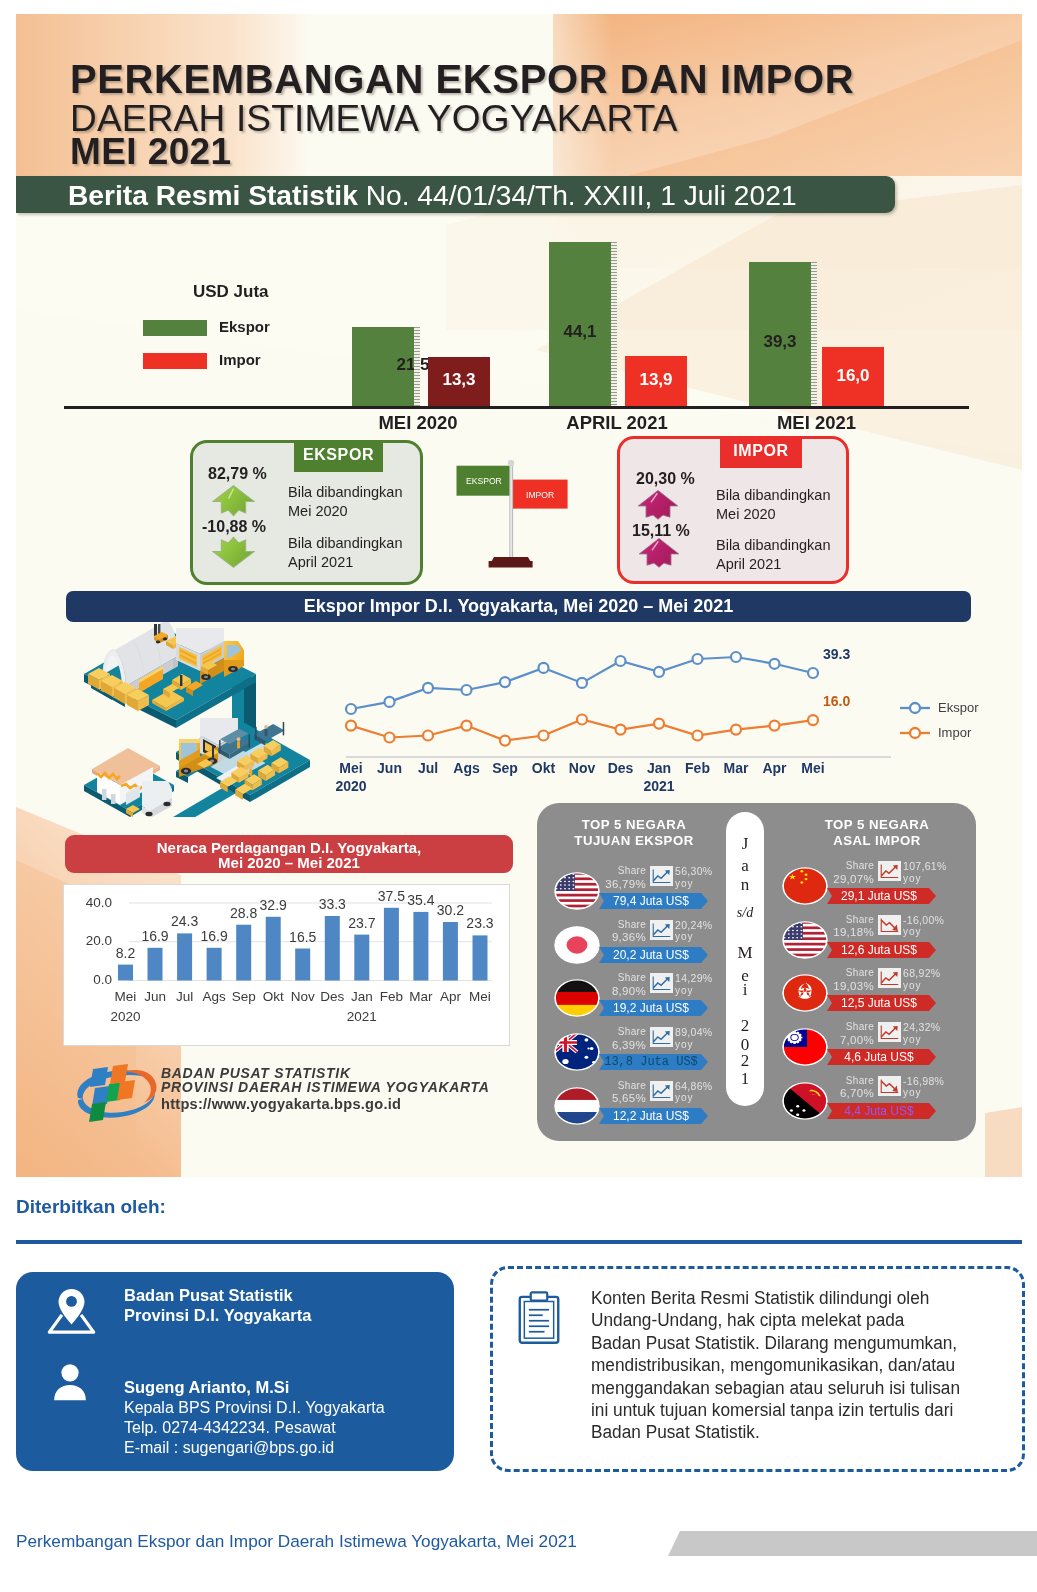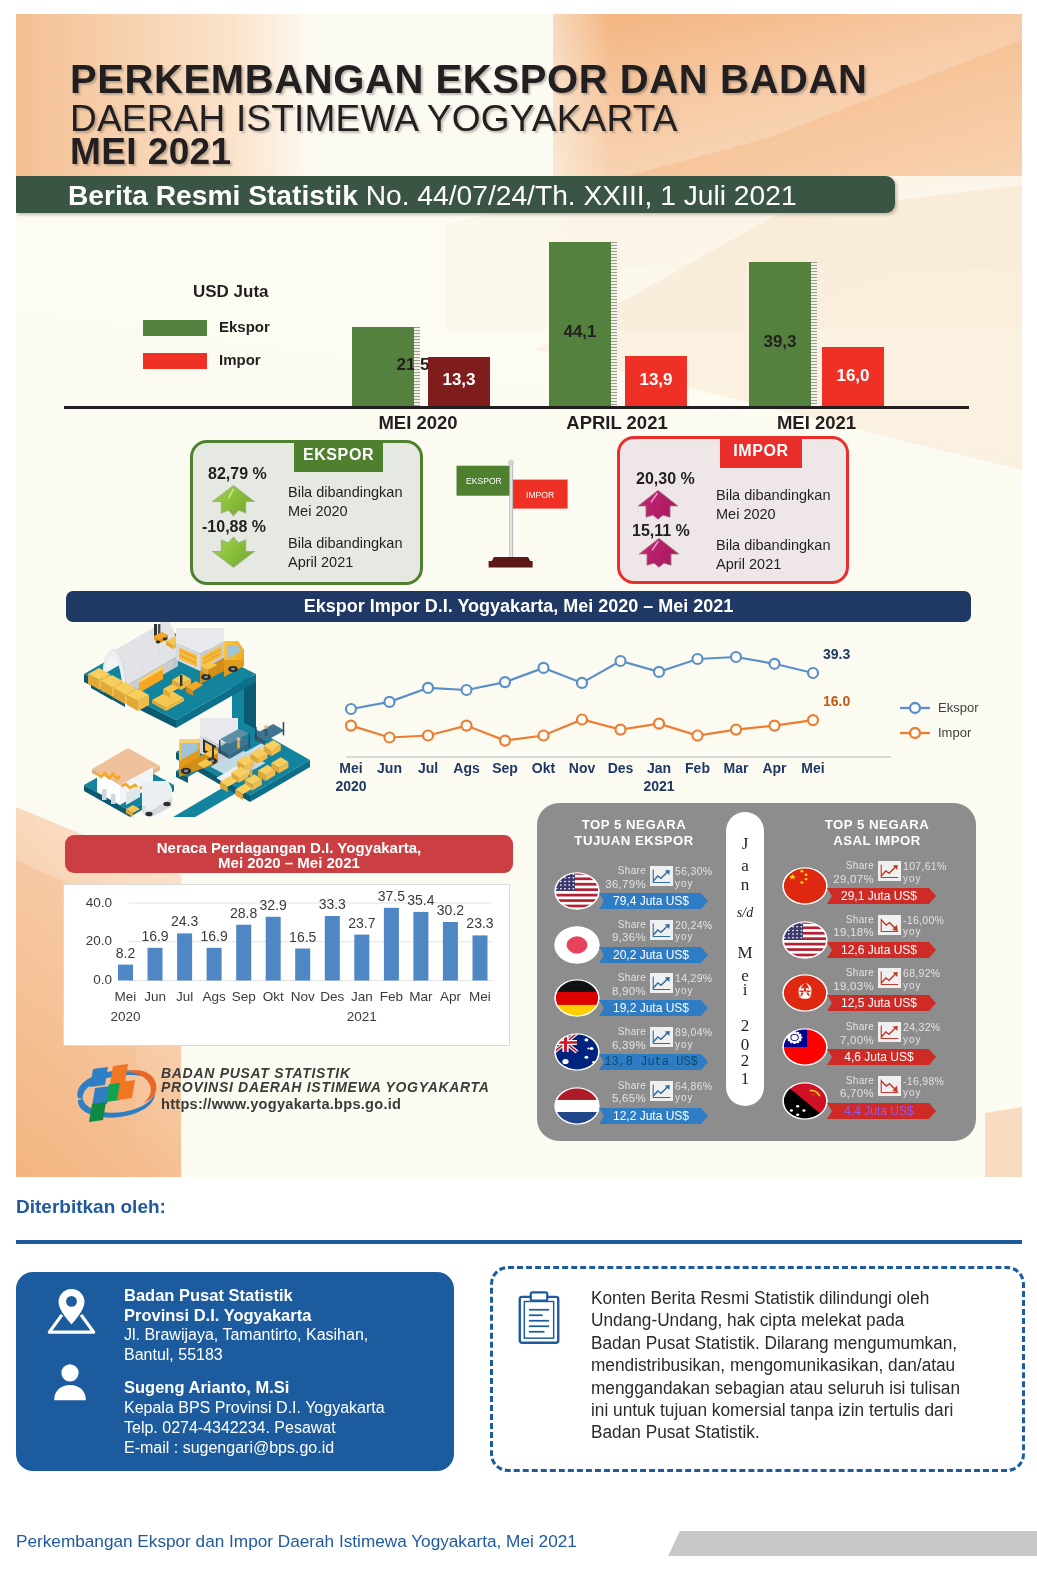--- a/index.html
+++ b/index.html
@@ -104,25 +104,25 @@
 
       <polygon points="0,176 1006,176 1006,455 0,310" fill="#fcfbf2" opacity="0.86"></polygon>
       <polygon points="760,215 1006,185 1006,470 520,350" fill="#f5d7b6" opacity="0.30"></polygon>
 
       <polygon points="0,807 165,875 165,1177 0,1177" fill="url(#gLeftB)"></polygon>
       <polygon points="0,860 120,915 120,1177 0,1177" fill="#f5bc8f" opacity="0.45"></polygon>
 
       <polygon points="969,1113 1006,1107 1006,1177 969,1177" fill="#f8dcc2"></polygon>
     </svg>
 
-    <div class="t1">PERKEMBANGAN EKSPOR DAN BADAN</div>
+    <div class="t1">PERKEMBANGAN EKSPOR DAN IMPOR</div>
     <div class="t2">DAERAH ISTIMEWA YOGYAKARTA</div>
     <div class="t3">MEI 2021</div>
     <div class="banner">
-      <span class="txt"><b class="b">Berita Resmi Statistik</b>&nbsp;<span>No. 44/07/24/Th. XXIII, 1 Juli 2021</span></span>
+      <span class="txt"><b class="b">Berita Resmi Statistik</b>&nbsp;<span>No. 44/01/34/Th. XXIII, 1 Juli 2021</span></span>
     </div>
 
     <div class="usdjuta">USD Juta</div>
     <div class="lg-sw" style="left:127px;top:320px;background:#55813f;"></div>
     <div class="lg-tx" style="left:203px;top:318px;">Ekspor</div>
     <div class="lg-sw" style="left:127px;top:353px;background:#ee3124;"></div>
     <div class="lg-tx" style="left:203px;top:351px;">Impor</div>
 
     <div class="bar" style="left:336px;top:327px;width:62px;height:82px;background:#55813f;">
       <div class="val" style="top:28px;color:#231f20;padding-left:30px;">21,5</div>
@@ -1071,24 +1071,20 @@
     <path d="M18 30 L5 48 L51 48 L38 30" fill="none" stroke="#ffffff" stroke-width="3.4" stroke-linejoin="round"></path>
   </svg>
   <svg class="abs" style="left:52px;top:1357px;" width="36" height="49" viewBox="0 0 50 52">
     <circle cx="25" cy="14" r="12" fill="#ffffff"></circle>
     <path d="M3 52 C3 38 13 31 25 31 C37 31 47 38 47 52 Z" fill="#ffffff"></path>
   </svg>
   <div class="abs" style="left:124px;top:1285px;color:#fff;font-size:16.5px;font-weight:bold;line-height:20px;">
     <div>Badan Pusat Statistik</div>
     <div>Provinsi D.I. Yogyakarta</div>
   </div>
-  <div class="abs" style="left:124px;top:1325px;color:#fff;font-size:16px;line-height:20px;">
-    <div>Jl. Brawijaya, Tamantirto, Kasihan,</div>
-    <div>Bantul, 55183</div>
-  </div>
   <div class="abs" style="left:124px;top:1378px;color:#fff;font-size:16.5px;font-weight:bold;">Sugeng Arianto, M.Si</div>
   <div class="abs" style="left:124px;top:1398px;color:#fff;font-size:16px;line-height:20px;">
     <div>Kepala BPS Provinsi D.I. Yogyakarta</div>
     <div>Telp. 0274-4342234. Pesawat</div>
     <div>E-mail : sugengari@bps.go.id</div>
   </div>
 
   <div class="copybox"></div>
   <svg class="abs" style="left:517px;top:1290px;" width="44" height="56" viewBox="0 0 48 60">
     <rect x="3" y="7" width="42" height="50" rx="2.5" fill="#ffffff" stroke="#1c5c9e" stroke-width="2.6"></rect>

